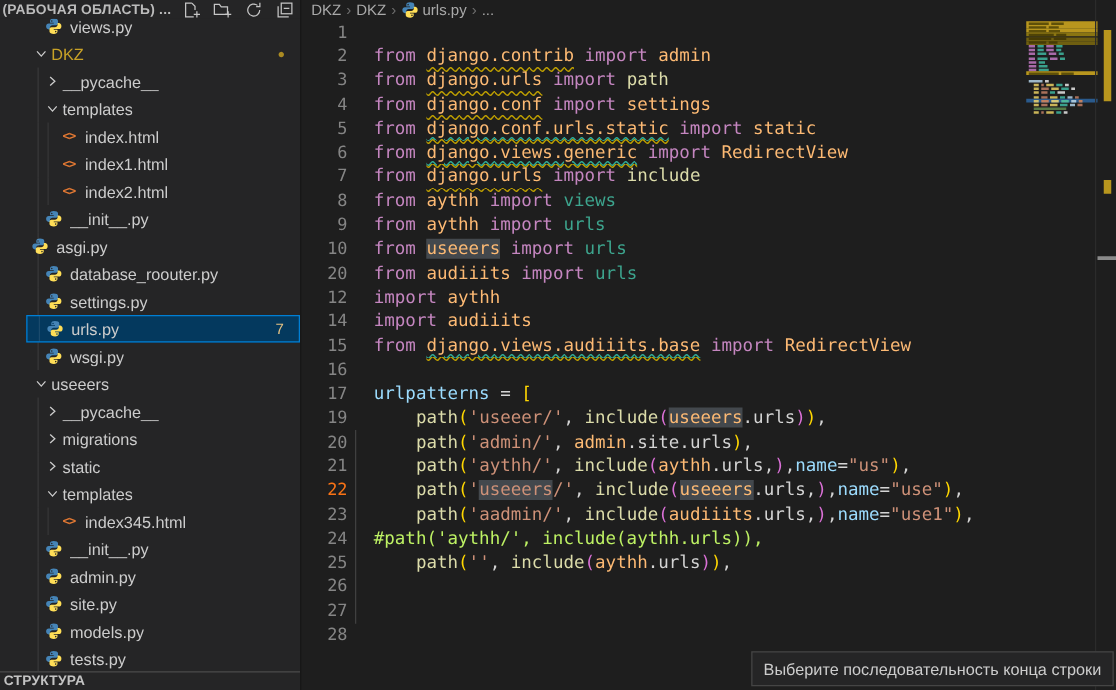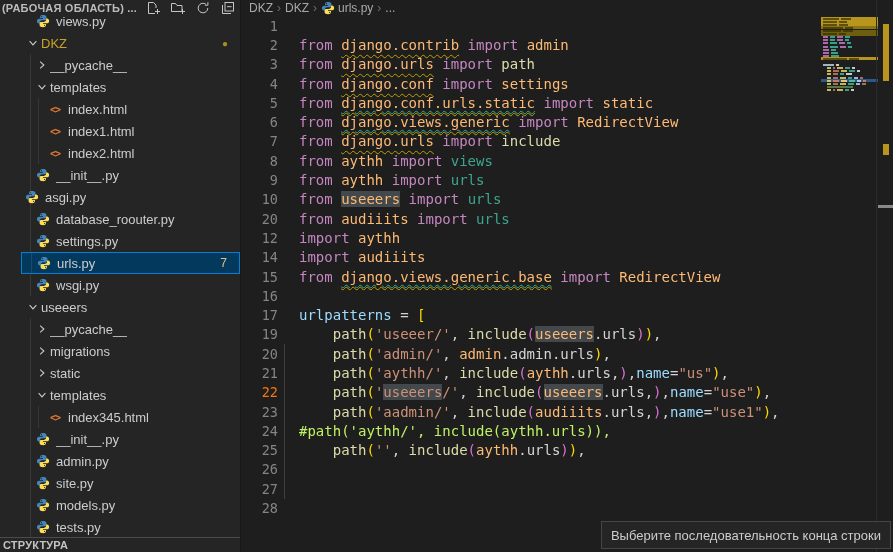--- a/index.html
+++ b/index.html
@@ -374,37 +374,37 @@
         <div class="cl">
           <span class="num">12</span>
           <span class="txt"><span class="c-k">import</span><span class="c-w"> </span><span class="c-m">aythh</span></span>
         </div>
         <div class="cl">
           <span class="num">14</span>
           <span class="txt"><span class="c-k">import</span><span class="c-w"> </span><span class="c-m">audiiits</span></span>
         </div>
         <div class="cl">
           <span class="num">15</span>
-          <span class="txt"><span class="c-k">from</span><span class="c-w"> </span><span class="c-m sq-y"><span class="sq-g">django.views.generic.base</span></span><span class="c-w"> </span><span class="c-k">import</span><span class="c-w"> </span><span class="c-m">RedirectView</span></span>
+          <span class="txt"><span class="c-k">from</span><span class="c-w"> </span><span class="c-m sq-y"><span class="sq-g">django.views.audiiits.base</span></span><span class="c-w"> </span><span class="c-k">import</span><span class="c-w"> </span><span class="c-m">RedirectView</span></span>
         </div>
         <div class="cl">
           <span class="num">16</span>
           <span class="txt"></span>
         </div>
         <div class="cl">
           <span class="num">17</span>
           <span class="txt"><span class="c-v">urlpatterns</span><span class="c-w"> = </span><span class="c-p1">[</span></span>
         </div>
         <div class="cl">
           <span class="num">19</span>
           <span class="txt"><span class="c-w">    </span><span class="c-f">path</span><span class="c-p1">(</span><span class="c-s">'useeer/'</span><span class="c-w">, </span><span class="c-f">include</span><span class="c-p2">(</span><span class="c-m hl">useeers</span><span class="c-w">.urls</span><span class="c-p2">)</span><span class="c-p1">)</span><span class="c-w">,</span></span>
         </div>
         <div class="cl">
           <span class="num">20</span>
-          <span class="txt"><span class="c-w">    </span><span class="c-f">path</span><span class="c-p1">(</span><span class="c-s">'admin/'</span><span class="c-w">, </span><span class="c-m">admin</span><span class="c-w">.admin.urls</span><span class="c-p1">)</span><span class="c-w">,</span></span>
+          <span class="txt"><span class="c-w">    </span><span class="c-f">path</span><span class="c-p1">(</span><span class="c-s">'admin/'</span><span class="c-w">, </span><span class="c-m">admin</span><span class="c-w">.site.urls</span><span class="c-p1">)</span><span class="c-w">,</span></span>
         </div>
         <div class="cl">
           <span class="num">21</span>
           <span class="txt"><span class="c-w">    </span><span class="c-f">path</span><span class="c-p1">(</span><span class="c-s">'aythh/'</span><span class="c-w">, </span><span class="c-f">include</span><span class="c-p2">(</span><span class="c-m">aythh</span><span class="c-w">.urls,</span><span class="c-p2">)</span><span class="c-w">,</span><span class="c-n">name</span><span class="c-w">=</span><span class="c-s">"us"</span><span class="c-p1">)</span><span class="c-w">,</span></span>
         </div>
         <div class="cl active">
           <span class="num">22</span>
           <span class="txt"><span class="c-w">    </span><span class="c-f">path</span><span class="c-p1">(</span><span class="c-s">'</span><span class="c-s hl">useeers</span><span class="c-s">/'</span><span class="c-w">, </span><span class="c-f">include</span><span class="c-p2">(</span><span class="c-m hl">useeers</span><span class="c-w">.urls,</span><span class="c-p2">)</span><span class="c-w">,</span><span class="c-n">name</span><span class="c-w">=</span><span class="c-s">"use"</span><span class="c-p1">)</span><span class="c-w">,</span></span>
         </div>
         <div class="cl">

